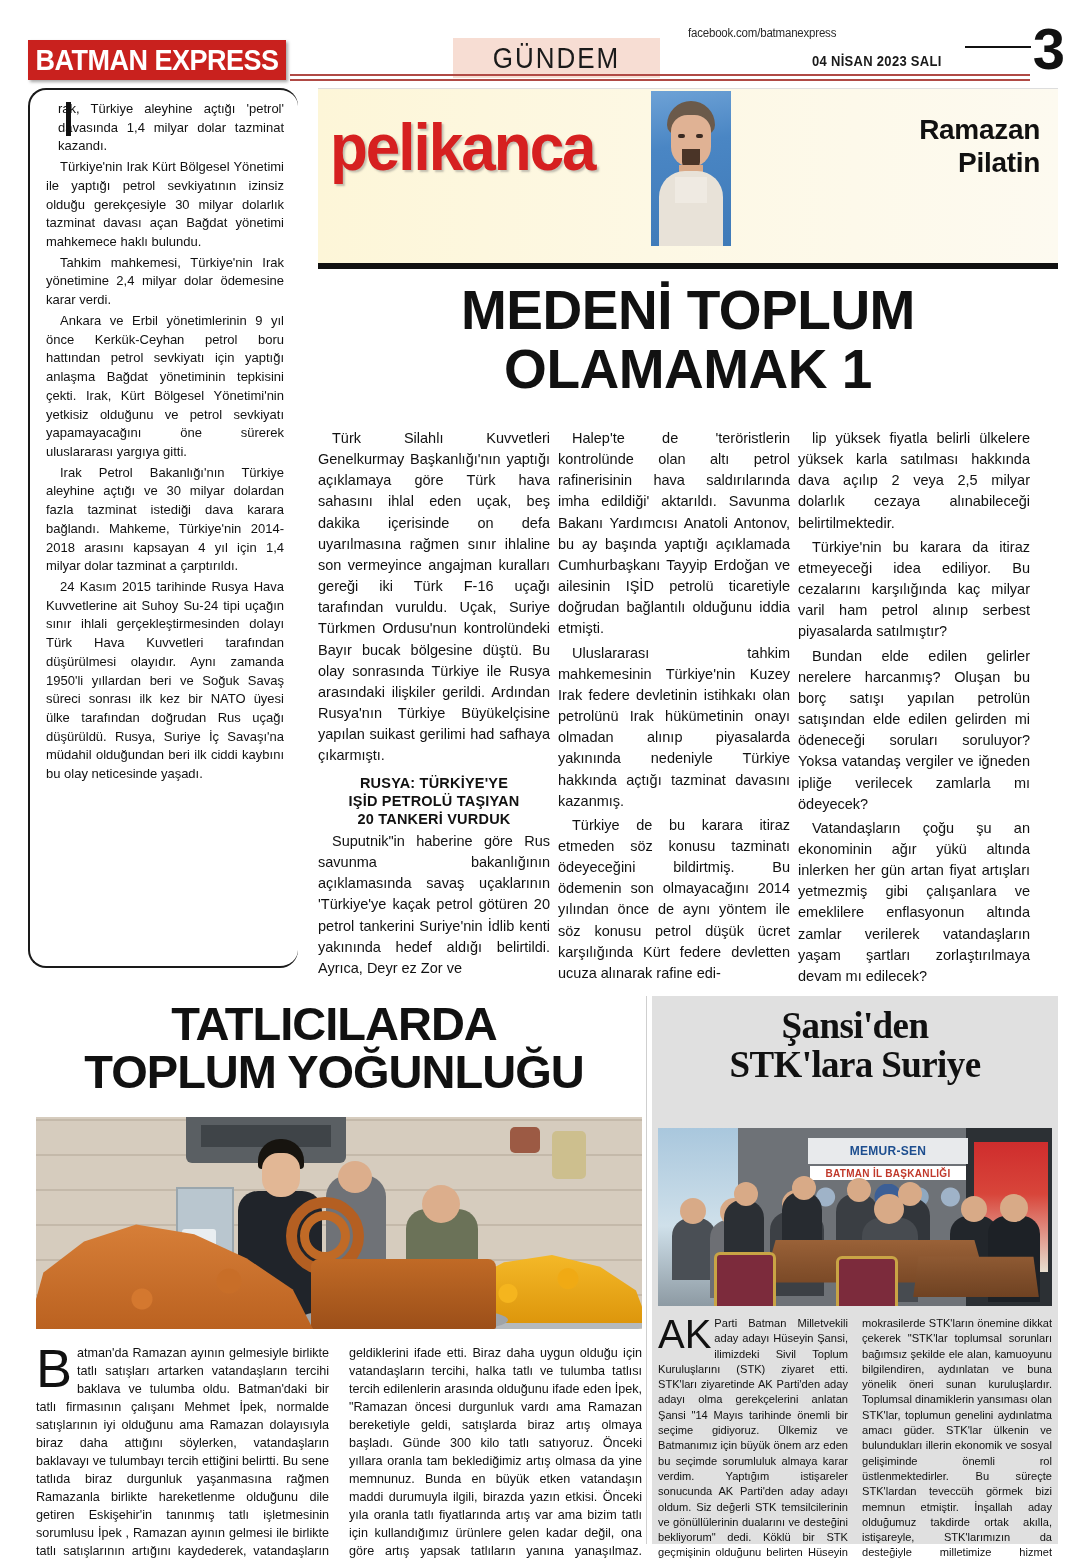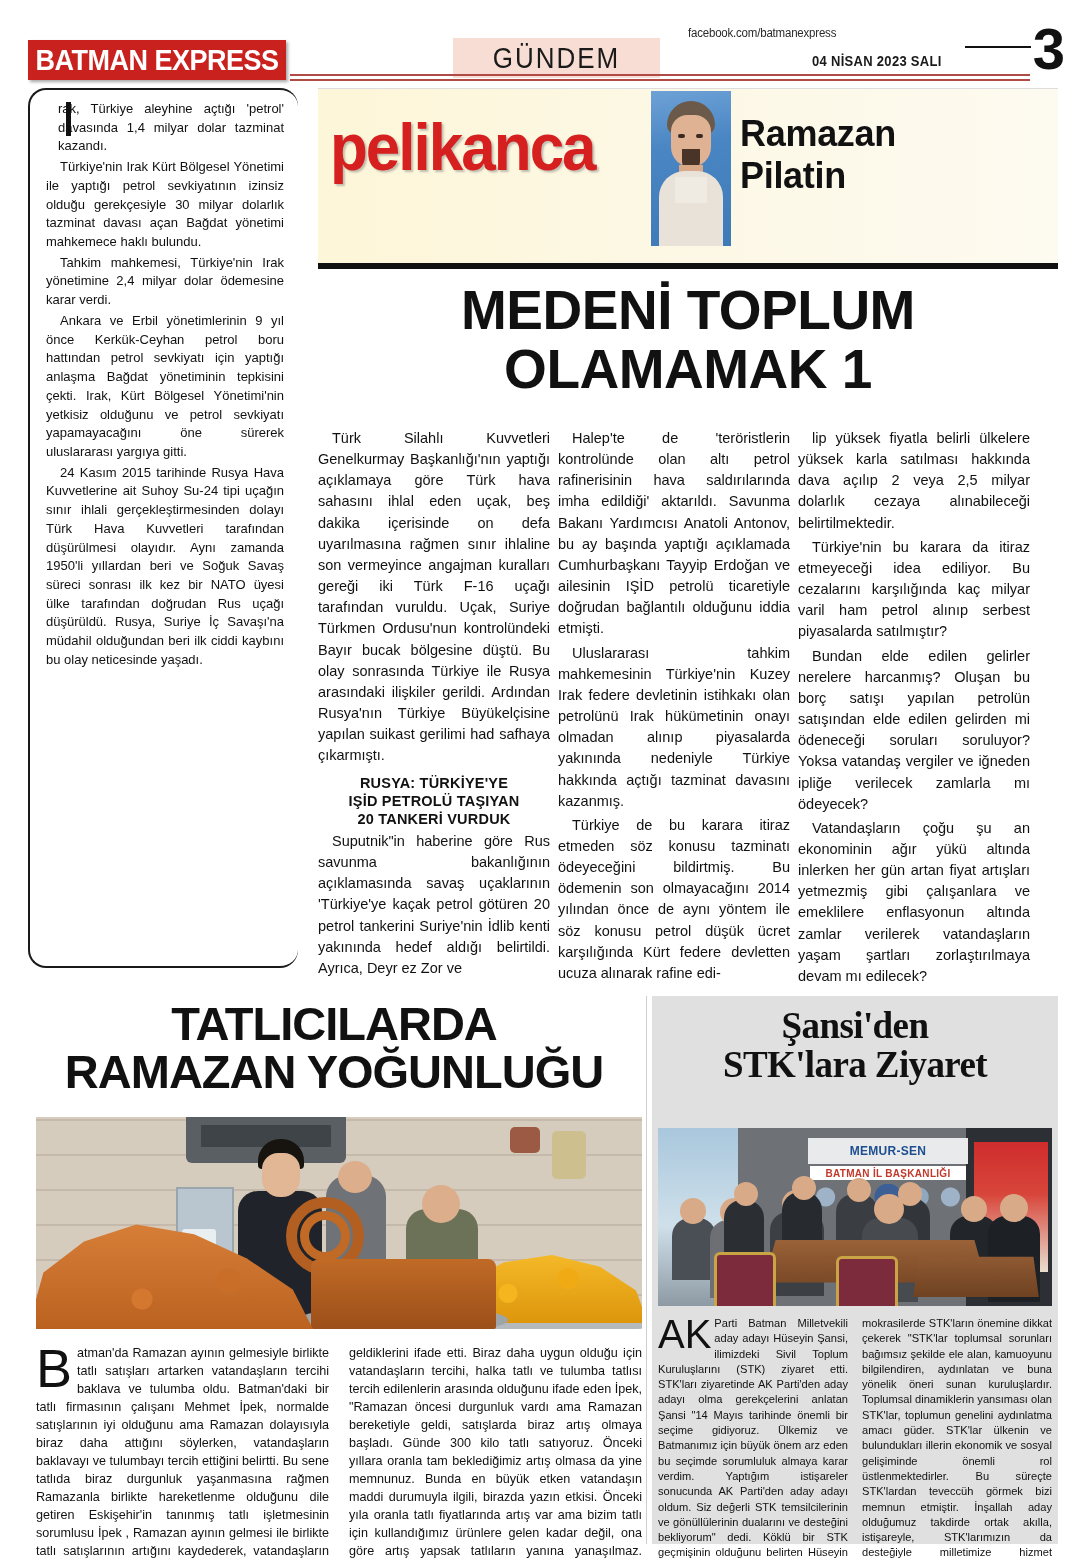--- a/index.html
+++ b/index.html
@@ -92,22 +92,22 @@
     background:#6b5a4a; border-radius:24px 24px 10px 10px; }
   .cp-face { position:absolute; left:20px; top:24px; width:40px; height:52px;
     background:#e0b294; border-radius:18px 18px 22px 22px; }
   .cp-eye1 { position:absolute; left:27px; top:43px; width:7px; height:4px; background:#3a2a22; border-radius:3px;}
   .cp-eye2 { position:absolute; left:45px; top:43px; width:7px; height:4px; background:#3a2a22; border-radius:3px;}
   .cp-beard { position:absolute; left:31px; top:58px; width:18px; height:22px; background:#4a3427; border-radius:0 0 10px 10px;}
   .cp-body { position:absolute; left:8px; top:80px; width:64px; height:80px; background:#e8e2d8; border-radius:26px 26px 0 0;}
   .cp-neck { position:absolute; left:28px; top:74px; width:24px; height:14px; background:#d9a886;}
   .cp-collar{ position:absolute; left:24px; top:86px; width:32px; height:26px; background:#efeae2; transform:rotate(0deg);}
   .col-name {
-    position:absolute; right:18px; top:24px; width:300px; 
-    font-size:36px; font-weight:bold; color:#111; line-height:1.18;
+    position:absolute; right:18px; top:24px; width:300px; text-align:right;
+    font-size:28px; font-weight:bold; color:#111; line-height:1.18;
     font-family:"Liberation Sans", sans-serif; letter-spacing:-0.3px;
   }
   .band-rule { position:absolute; left:318px; top:175px; width:740px; height:6px; background:#111; }
 
   .headline {
     position:absolute; left:318px; top:193px; width:740px;
     text-align:center; font-size:55px; font-weight:bold; color:#111;
     line-height:1.08; font-family:"Liberation Sans", sans-serif;
     letter-spacing:-0.5px;
   }
@@ -265,20 +265,21 @@
 
   <div class="top-wrap">
 
     <div class="leftcol-box"></div>
     <div class="dropcap-bar"></div>
     <div class="leftcol-text">
       <p class="first">rak, Türkiye aleyhine açtığı 'petrol' davasında 1,4 milyar dolar tazminat kazandı.</p>
       <p>Türkiye'nin Irak Kürt Bölgesel Yönetimi ile yaptığı petrol sevkiyatının izinsiz olduğu gerekçesiyle 30 milyar dolarlık tazminat davası açan Bağdat yönetimi mahkemece haklı bulundu.</p>
       <p>Tahkim mahkemesi, Türkiye'nin Irak yönetimine 2,4 milyar dolar ödemesine karar verdi.</p>
       <p>Ankara ve Erbil yönetimlerinin 9 yıl önce Kerkük-Ceyhan petrol boru hattından petrol sevkiyatı için yaptığı anlaşma Bağdat yönetiminin tepkisini çekti. Irak, Kürt Bölgesel Yönetimi'nin yetkisiz olduğunu ve petrol sevkiyatı yapamayacağını öne sürerek uluslararası yargıya gitti.</p>
+      <p>Irak Petrol Bakanlığı'nın Türkiye aleyhine açtığı ve 30 milyar dolardan fazla tazminat istediği dava karara bağlandı. Mahkeme, Türkiye'nin 2014-2018 arasını kapsayan 4 yıl için 1,4 milyar dolar tazminat a çarptırıldı.</p>
       <p>24 Kasım 2015 tarihinde Rusya Hava Kuvvetlerine ait Suhoy Su-24 tipi uçağın sınır ihlali gerçekleştirmesinden dolayı Türk Hava Kuvvetleri tarafından düşürülmesi olayıdır. Aynı zamanda 1950'li yıllardan beri ve Soğuk Savaş süreci sonrası ilk kez bir NATO üyesi ülke tarafından doğrudan Rus uçağı düşürüldü. Rusya, Suriye İç Savaşı'na müdahil olduğundan beri ilk ciddi kaybını bu olay neticesinde yaşadı.</p>
     </div>
 
     <div class="col-band">
       <div class="pelikanca">pelikanca</div>
       <div class="col-photo">
         <div class="cp-hair"></div>
           <div class="cp-face"></div>
         <div class="cp-eye1"></div>
           <div class="cp-eye2"></div>
@@ -318,21 +319,21 @@
         <p>lip yüksek fiyatla belirli ülkelere yüksek karla satılması hakkında dava açılıp 2 veya 2,5 milyar dolarlık cezaya alınabileceği belirtilmektedir.</p>
         <p>Türkiye'nin bu karara da itiraz etmeyeceği idea ediliyor. Bu cezalarını karşılığında kaç milyar varil ham petrol alınıp serbest piyasalarda satılmıştır?</p>
         <p>Bundan elde edilen gelirler nerelere harcanmış? Oluşan bu borç satışı yapılan petrolün satışından elde edilen gelirden mi ödeneceği soruları soruluyor? Yoksa vatandaş vergiler ve iğneden ipliğe verilecek zamlarla mı ödeyecek?</p>
         <p>Vatandaşların çoğu şu an ekonominin ağır yükü altında inlerken her gün artan fiyat artışları yetmezmiş gibi çalışanlara ve emeklilere enflasyonun altında zamlar verilerek vatandaşların yaşam şartları zorlaştırılmaya devam mı edilecek?</p>
       </div>
     </div>
   </div>
 
   <div class="bl-head">
     <div>TATLICILARDA</div>
-    <div>RAMAZAN YOĞUNLUĞU</div>
+    <div>TOPLUM YOĞUNLUĞU</div>
   </div>
 
   <div class="bl-photo">
     <div class="bl-wall"></div>
     <div class="bl-hood"></div>
     <div class="bl-hood2"></div>
     <div class="bl-mirror"></div>
     <div class="bl-mirror-car"></div>
     <div class="bl-cooler"></div>
     <div class="bl-disp"></div>
@@ -361,21 +362,21 @@
     <div class="bl-bcol">
       <span>geldiklerini ifade etti. Biraz daha uygun olduğu için vatandaşların tercihi, halka tatlı  ve tulumba tatlısı tercih edilenlerin arasında olduğunu ifade eden İpek, "Ramazan öncesi durgunluk vardı ama Ramazan bereketiyle geldi, satışlarda biraz artış olmaya başladı. Günde 300 kilo tatlı satıyoruz. Önceki yıllara oranla tam beklediğimiz artış olmasa da yine memnunuz. Bunda en büyük etken vatandaşın maddi durumuyla ilgili, birazda yazın etkisi. Önceki yıla oranla tatlı fiyatlarında artış var ama bizim tatlı için kullandığımız ürünlere gelen kadar değil, ona göre artış yapsak tatlıların yanına yanaşılmaz. İnşallah Ramazan bereketli geçer" dedi.</span>
     </div>
   </div>
 
   <div class="divider-v"></div>
   <div class="br-box"></div>
 
   <div class="br-head">
     <div>Şansi'den</div>
-    <div>STK'lara Ziyaret</div>
+    <div>STK'lara Suriye</div>
   </div>
 
   <div class="br-photo">
     <div class="br-wall"></div>
     <div class="br-win"></div>
     <div class="br-win2"></div>
     <div class="br-poster"></div>
     <div class="br-sign">MEMUR-SEN</div>
     <div class="br-sign2">BATMAN İL BAŞKANLIĞI</div>
     <div class="br-emblems"></div>

